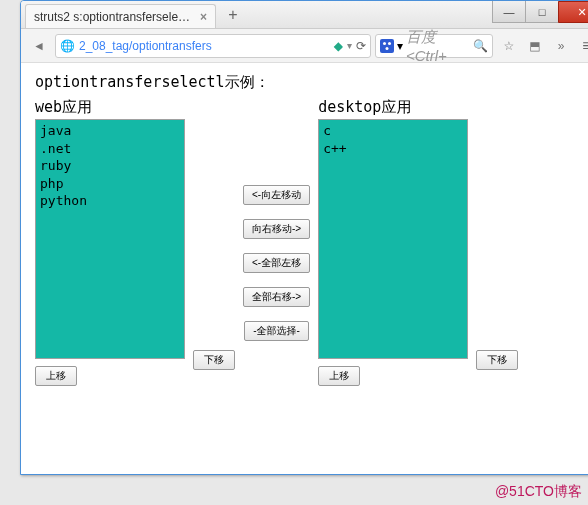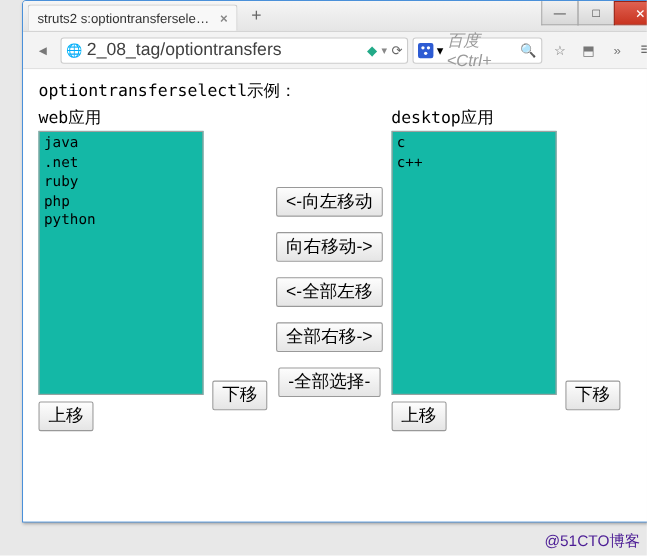--- a/index.html
+++ b/index.html
@@ -85,21 +85,21 @@
     background: #fff;
     border: 1px solid #ccc;
     border-radius: 3px;
     display: flex;
     align-items: center;
     padding: 0 4px;
     gap: 4px;
     overflow: hidden;
   }
   .urlbox .globe { color:#888; }
-  .urlbox .urltext { flex:1; color:#404040; font-size:16px; white-space: nowrap; overflow:hidden; }
+  .urlbox .urltext { flex:1; color:#3b82f6; font-size:12px; white-space: nowrap; overflow:hidden; }
   .urlbox .shield { color:#2a8; }
   .urlbox .dd { color:#888; font-size:10px; }
   .urlbox .reload { color:#666; }
   .searchbox {
     width: 118px;
     height: 24px;
     background: #fff;
     border: 1px solid #ccc;
     border-radius: 3px;
     display: flex;
@@ -139,34 +139,34 @@
     overflow-y: scroll;
     padding: 2px 4px;
     font-family: monospace;
     font-size: 13px;
     line-height: 1.35;
   }
   .sidebtn-row { display:flex; align-items:flex-end; height: 240px; padding-bottom: 2px; justify-content:center; }
   .mover-col { display:flex; flex-direction:column; align-items:center; gap: 14px; padding-top: 22px; }
   button.native {
     font-family: "SimSun", Arial, sans-serif;
-    font-size: 16px;
+    font-size: 10px;
     padding: 2px 8px;
     background: linear-gradient(#fdfdfd,#e5e5e5);
     border: 1px solid #999;
     border-radius: 2px;
     color:#000;
     min-width: 42px;
   }
   .under-row { margin-top: 6px; }
   .watermark {
     position: absolute;
     right: 6px;
     bottom: 4px;
-    color: #4c1d95;
+    color: #be185d;
     font-size: 14px;
     font-family: Arial, sans-serif;
   }
   ::-webkit-scrollbar { width: 15px; }
   ::-webkit-scrollbar-track { background:#f0f0f0; border-left:1px solid #ddd;}
   ::-webkit-scrollbar-thumb { background:#c8c8c8; border:1px solid #aaa; }
 </style>
 </head>
 <body>
 

